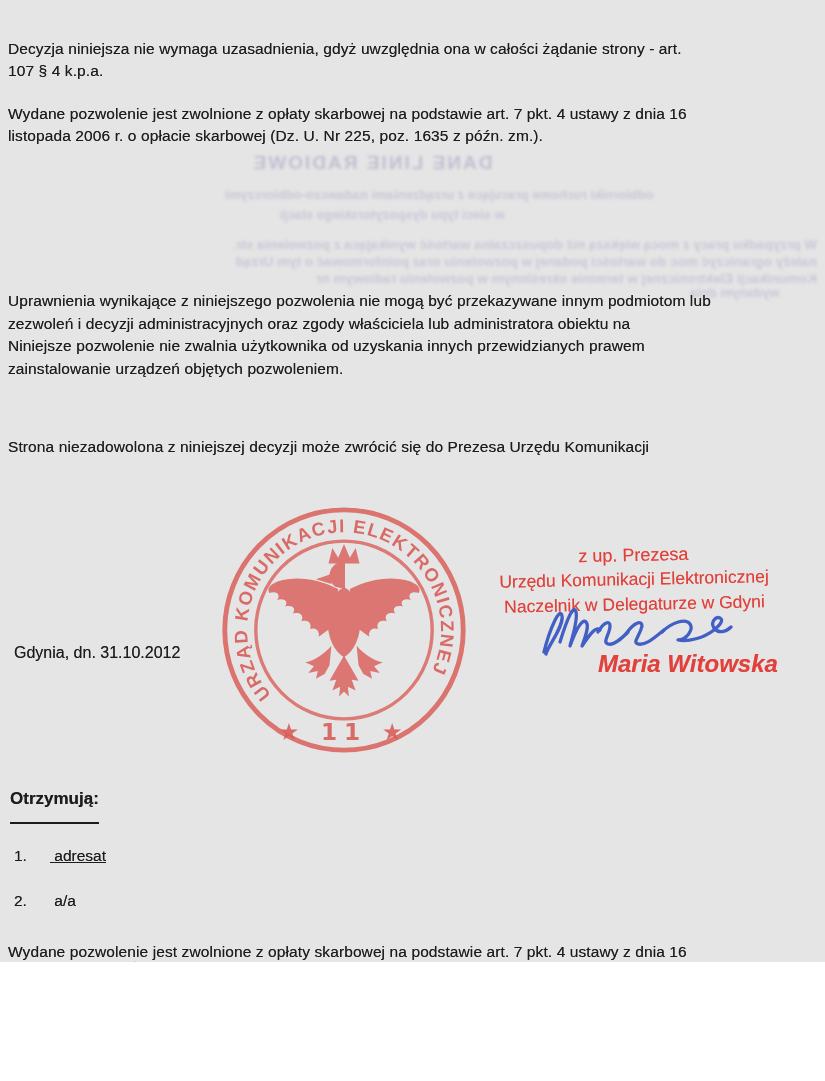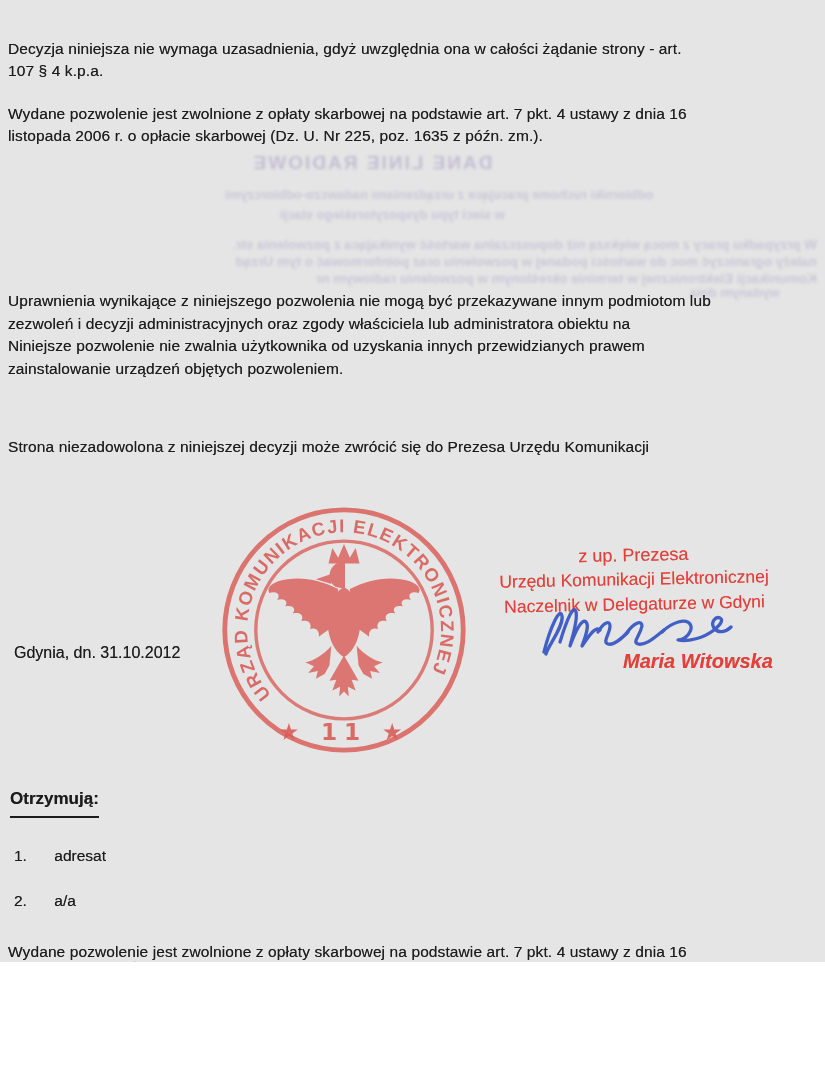--- a/index.html
+++ b/index.html
@@ -12,30 +12,30 @@
   .para{font-size:15.5px;line-height:22.5px;letter-spacing:0.1px;
         text-shadow:0 0 0.4px rgba(0,0,0,0.6);}
   .para .ln{white-space:nowrap;}
   .tight{line-height:22px;}
   .ghost{position:absolute;transform:scaleX(-1);filter:blur(1.6px);
          color:rgba(152,142,188,0.45);font-weight:700;white-space:nowrap;
          pointer-events:none;}
   .ghost.small{font-weight:600;color:rgba(158,148,192,0.38);}
   .placedate{font-size:16px;text-shadow:0 0 0.4px rgba(0,0,0,0.6);}
   .recv-head{font-size:17px;font-weight:700;border-bottom:2px solid #1c1c1c;
-             padding-bottom:7px;display:inline-block;
+             padding-bottom:13px;display:inline-block;
              text-shadow:0 0 0.4px rgba(0,0,0,0.6);}
   .recv-item{font-size:15.5px;text-shadow:0 0 0.4px rgba(0,0,0,0.6);}
   .recv-item .num{display:inline-block;width:36px;}
   .redblock{color:#e2403a;text-align:center;transform:rotate(-1.2deg);
             text-shadow:0 0 0.5px rgba(226,64,58,0.55);}
   .redblock .rl1{font-size:18px;line-height:24px;white-space:nowrap;}
   .redblock .rl{font-size:17.5px;line-height:24.5px;white-space:nowrap;}
-  .redname{color:#e2403a;font-size:20px;font-style:italic;font-weight:600;
-           white-space:nowrap;text-shadow:0 0 0.5px rgba(226,64,58,0.5);margin-left:25px;}
+  .redname{color:#e2403a;font-size:24px;font-style:italic;font-weight:600;
+           white-space:nowrap;text-shadow:0 0 0.5px rgba(226,64,58,0.5);}
   .stamp{opacity:0.9;}
   .stamp text{font-family:"Liberation Sans", sans-serif;font-weight:700;}
   .stamp .stars{font-family:"DejaVu Sans", sans-serif;font-weight:700;}
   svg{display:block;}
 </style>
 </head>
 <body>
 
 <div class="page">
 
@@ -113,21 +113,21 @@
       </g>
     </svg>
   </div>
 
   <div class="abs redname" style="left:598px;top:650px;">Maria Witowska</div>
 
   <div class="abs" style="left:10px;top:789px;">
     <span class="recv-head">Otrzymują:</span>
   </div>
 
-  <div class="abs recv-item" style="left:14px;top:847px;">
+  <div class="abs recv-item" style="left:14px;top:847px;text-decoration:underline;">
     <span class="num">1.</span>
     <span>adresat</span>
   </div>
   <div class="abs recv-item" style="left:14px;top:892px;">
     <span class="num">2.</span>
     <span>a/a</span>
   </div>
 
   <div class="abs para tight" style="left:8px;top:941px;">
     <div class="ln">Wydane pozwolenie jest zwolnione z opłaty skarbowej na podstawie art. 7 pkt. 4 ustawy z dnia 16</div>

